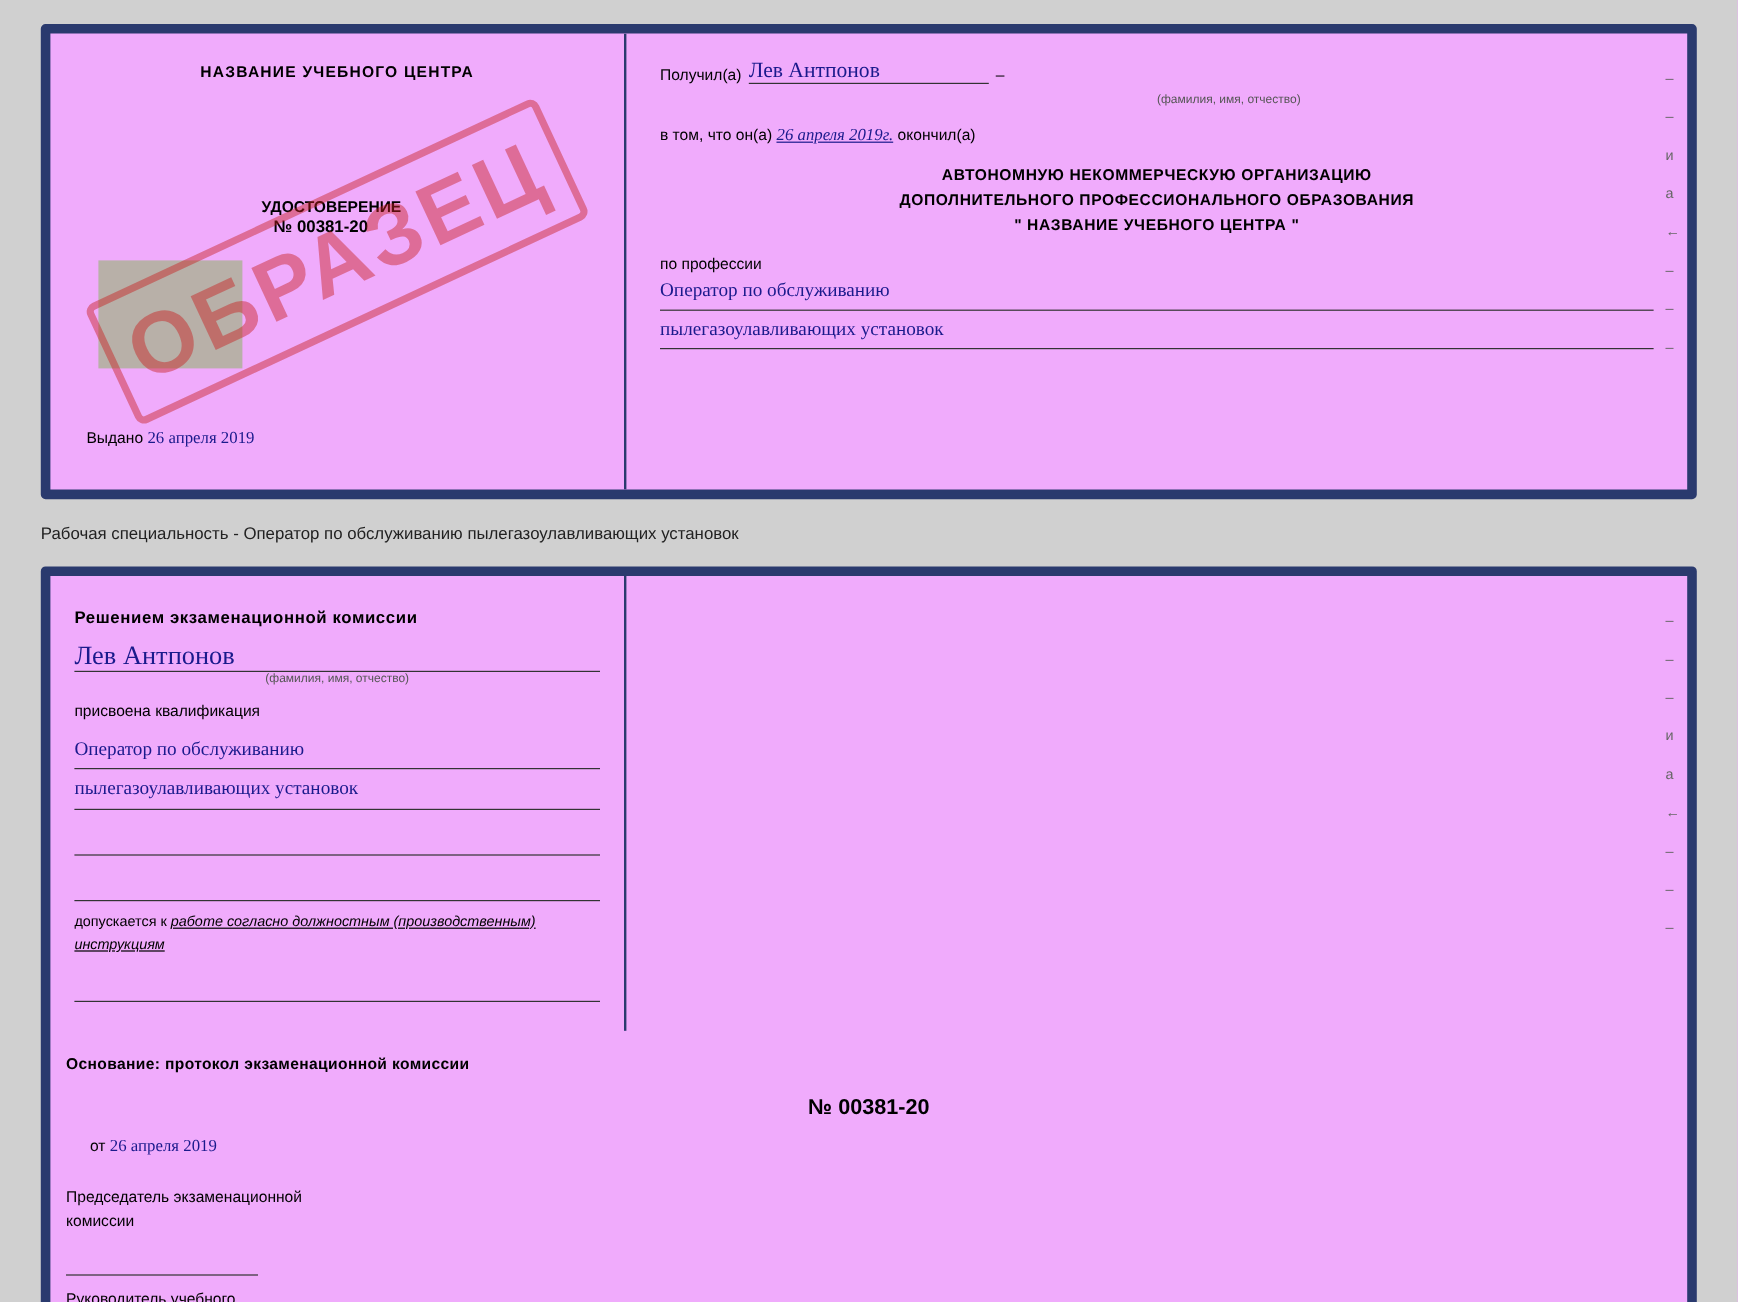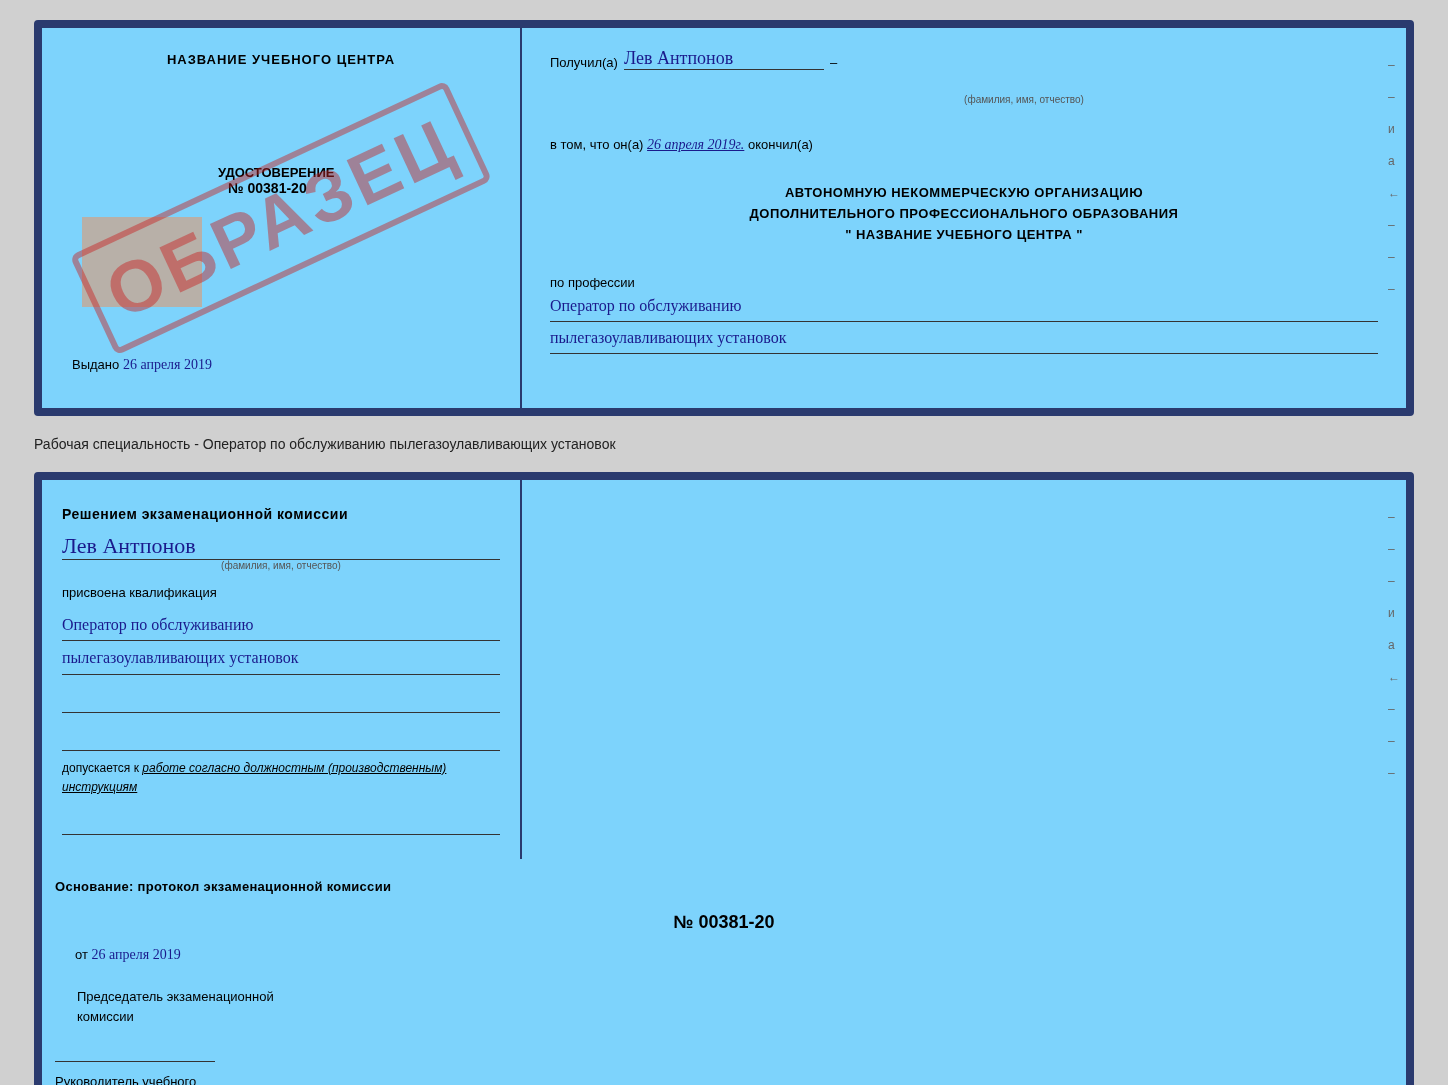--- a/index.html
+++ b/index.html
@@ -10,21 +10,21 @@
       min-height: 1085px;
       display: flex;
       flex-direction: column;
       align-items: center;
       padding: 20px;
       gap: 16px;
     }
 
     .document-section {
       width: 1380px;
-      background: #7dd3fc;
+      background: #f0abfc;
       border: 8px solid #2a3a6e;
       border-radius: 4px;
       display: flex;
       overflow: hidden;
       position: relative;
     }
 
     .doc-left {
       width: 480px;
       min-height: 380px;
@@ -33,21 +33,21 @@
       display: flex;
       flex-direction: column;
       position: relative;
     }
 
     .doc-right {
       flex: 1;
       padding: 20px 28px;
       display: flex;
       flex-direction: column;
-      gap: 22px;
+      gap: 6px;
     }
 
     
     .school-name-top {
       text-align: center;
       font-size: 13px;
       font-weight: bold;
       letter-spacing: 1px;
       margin-bottom: 10px;
       text-transform: uppercase;
@@ -258,21 +258,20 @@
       font-size: 13px;
       text-align: left;
       margin-top: 4px;
       padding-left: 20px;
     }
 
     .chairman-label {
       font-size: 13px;
       margin-top: 14px;
       line-height: 1.5;
-      margin-left: 22px;
     }
 
     .sign-line {
       border-bottom: 1px solid #333;
       width: 160px;
       height: 20px;
       margin-top: 6px;
     }
 
     .director-label {

